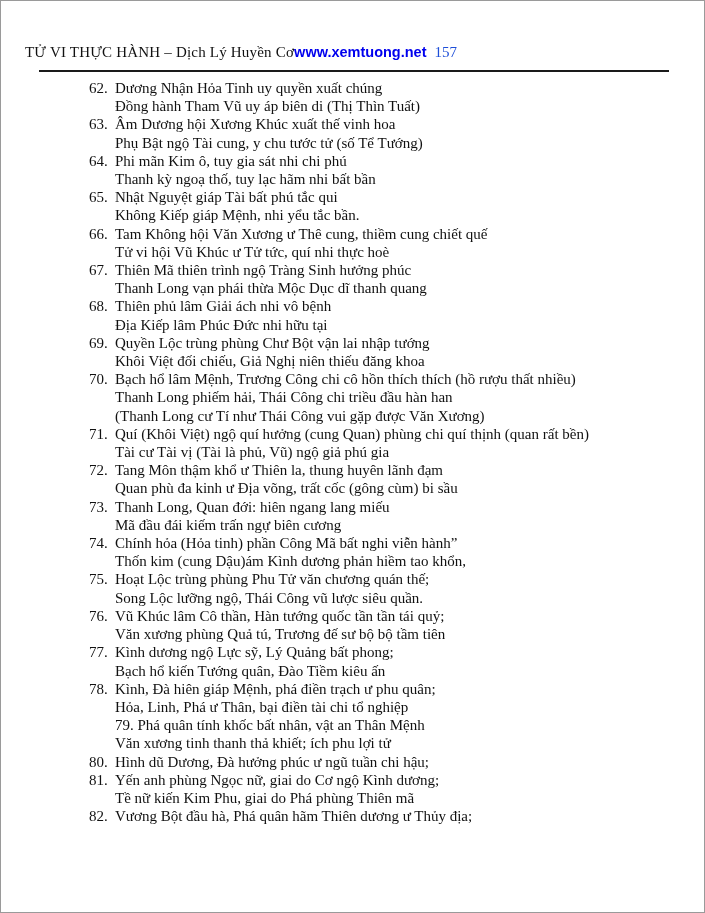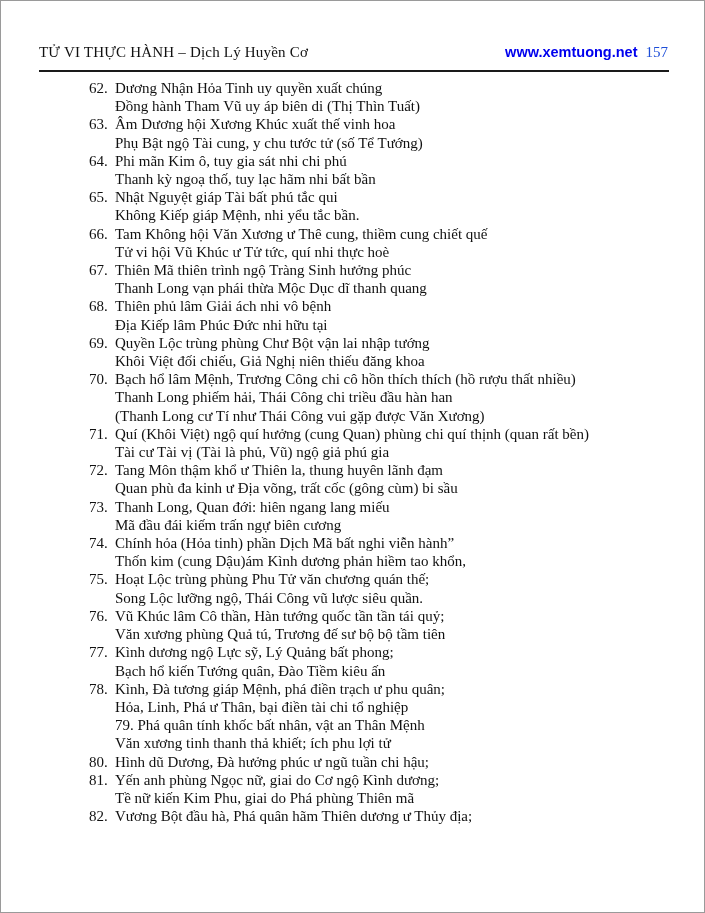--- a/index.html
+++ b/index.html
@@ -10,24 +10,24 @@
     margin: 0 auto;
     background: #ffffff;
     border: 1px solid #9a9a9a;
     font-family: "Liberation Serif", "DejaVu Serif", serif;
     color: #111111;
     overflow: hidden;
   }
   .header {
     position: absolute;
     top: 42px;
-    left: 38px;
+    left: 24px;
     right: 36px;
     display: flex;
-    justify-content: space-between;
+    justify-content: flex-start;
     align-items: baseline;
   }
   .header-title {
     font-size: 15px;
     letter-spacing: 0.2px;
     white-space: nowrap;
   }
   .header-right { white-space: nowrap; }
   .website-link {
     font-family: "Liberation Sans", "DejaVu Sans", sans-serif;
@@ -178,21 +178,21 @@
       <div class="row">
     <span class="num">73.</span>
     <span class="txt">Thanh Long, Quan đới: hiên ngang lang miếu</span>
   </div>
       <div class="row">
     <span class="num"></span>
     <span class="txt">Mã đầu đái kiếm trấn ngự biên cương</span>
   </div>
       <div class="row">
     <span class="num">74.</span>
-    <span class="txt">Chính hỏa (Hỏa tinh) phần Dịch Mã bất nghi viễn hành”</span>
+    <span class="txt">Chính hỏa (Hỏa tinh) phần Công Mã bất nghi viễn hành”</span>
   </div>
       <div class="row">
     <span class="num"></span>
     <span class="txt">Thốn kim (cung Dậu)ám Kình dương phản hiềm tao khổn,</span>
   </div>
       <div class="row">
     <span class="num">75.</span>
     <span class="txt">Hoạt Lộc trùng phùng Phu Tử văn chương quán thế;</span>
   </div>
       <div class="row">
@@ -210,21 +210,21 @@
       <div class="row">
     <span class="num">77.</span>
     <span class="txt">Kình dương ngộ Lực sỹ, Lý Quảng bất phong;</span>
   </div>
       <div class="row">
     <span class="num"></span>
     <span class="txt">Bạch hổ kiến Tướng quân, Đào Tiềm kiêu ấn</span>
   </div>
       <div class="row">
     <span class="num">78.</span>
-    <span class="txt">Kình, Đà tương giáp Mệnh, phá điền trạch ư phu quân;</span>
+    <span class="txt">Kình, Đà hiên giáp Mệnh, phá điền trạch ư phu quân;</span>
   </div>
       <div class="row">
     <span class="num"></span>
     <span class="txt">Hỏa, Linh, Phá ư Thân, bại điền tài chi tổ nghiệp</span>
   </div>
       <div class="row">
     <span class="num"></span>
     <span class="txt">79.  Phá quân tính khốc bất nhân, vật an Thân Mệnh</span>
   </div>
       <div class="row">

